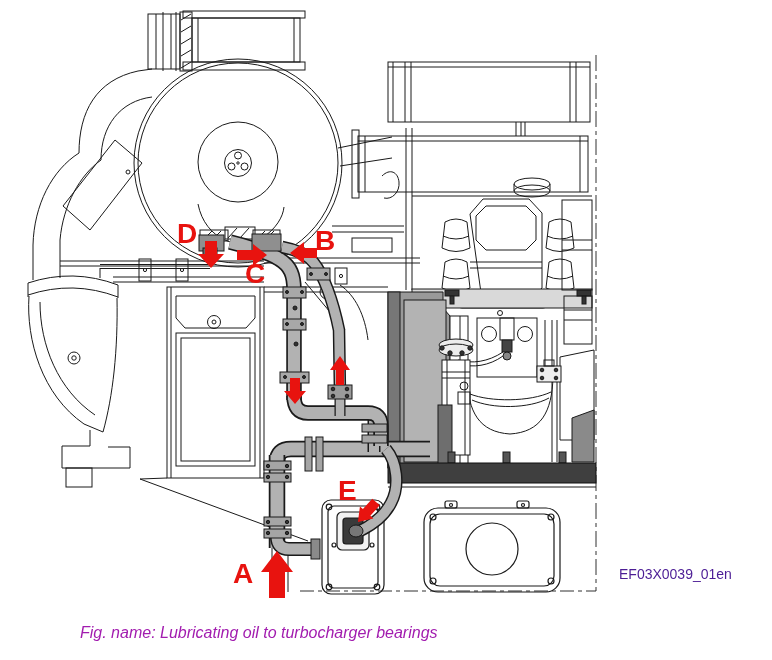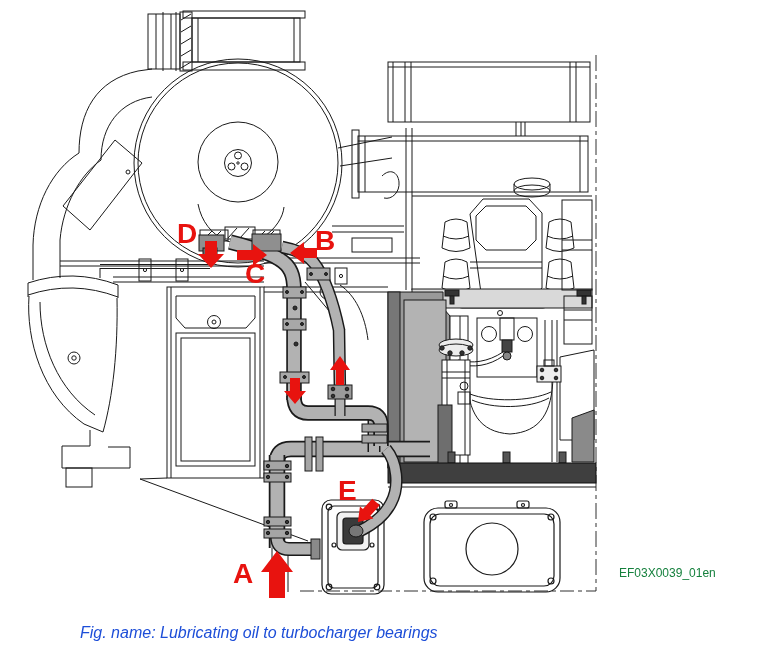--- a/index.html
+++ b/index.html
@@ -1,21 +1,21 @@
 <!DOCTYPE html>
 <html><head>
 <meta charset="utf-8">
 <style>
   html,body{margin:0;padding:0;background:#ffffff;}
   #stage{position:relative;width:772px;height:660px;background:#ffffff;overflow:hidden;
          font-family:"Liberation Sans",sans-serif;}
   #drawing{position:absolute;left:0;top:0;}
-  .caption{position:absolute;left:80px;top:624px;font-size:16px;font-style:italic;color:#1d4ed8;
+  .caption{position:absolute;left:80px;top:624px;font-size:16px;font-style:italic;color:#a21caf;
            font-family:"Liberation Sans",sans-serif;white-space:nowrap;}
-  .ref-code{position:absolute;left:619px;top:566px;font-size:12px;color:#15803d;
+  .ref-code{position:absolute;left:619px;top:566px;font-size:14px;color:#4c1d95;
             font-family:"Liberation Sans",sans-serif;white-space:nowrap;}
   svg text.flow-letter{font-family:"Liberation Sans",sans-serif;font-weight:bold;font-size:28px;}
 </style>
 </head>
 <body>
 
 <div id="stage">
 <svg id="drawing" width="772" height="660" viewBox="0 0 772 660">
 
   <g stroke="#1a1a1a" stroke-width="1" fill="none">

